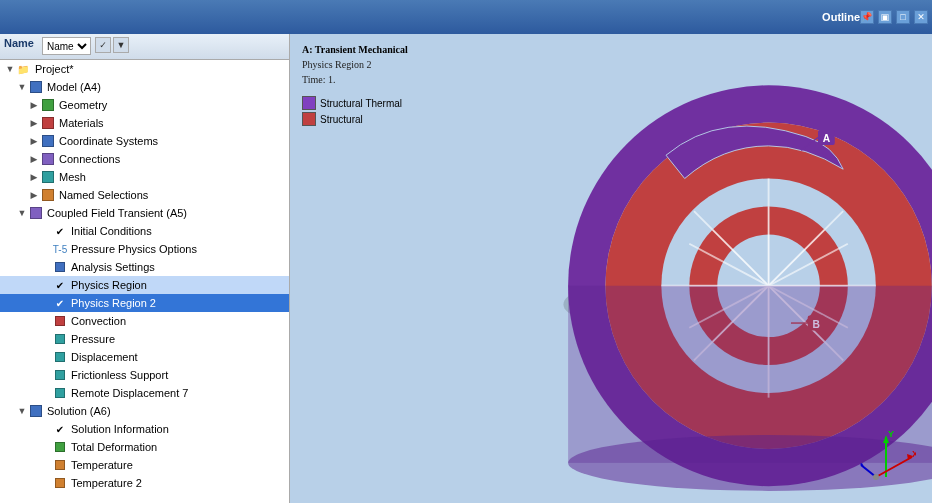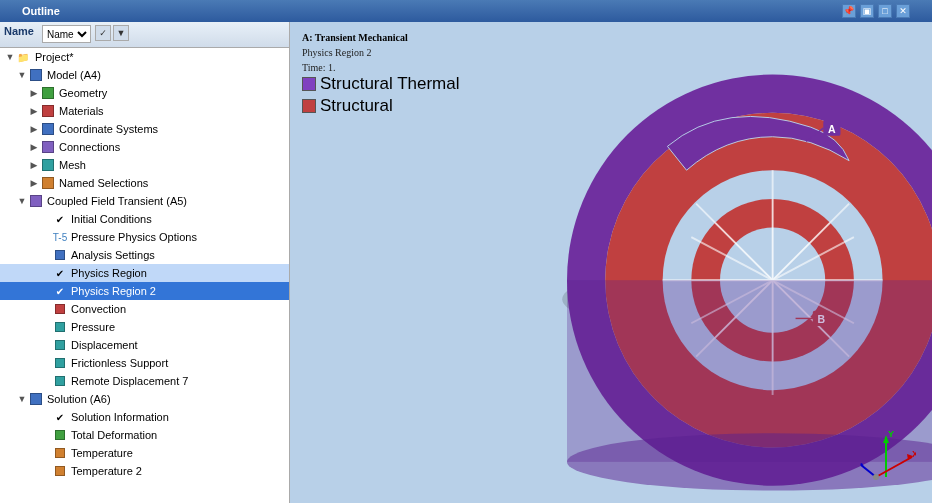--- a/index.html
+++ b/index.html
@@ -2,25 +2,25 @@
 <html><head>
   <meta charset="utf-8">
   <style>
     * { margin: 0; padding: 0; box-sizing: border-box; }
     body { width: 932px; height: 503px; overflow: hidden; font-family: 'Segoe UI', Arial, sans-serif; font-size: 12px; background: #c8d8e8; display: flex; flex-direction: column; }
 
     
     .title-bar {
       background: linear-gradient(to bottom, #4a7ab5, #2d5a9e);
       color: white;
-      padding: 2px 22px;
+      padding: 2px 4px;
       display: flex;
       align-items: center;
-      justify-content: space-between;
-      height: 22px;
+      justify-content: flex-end;
+      height: 34px;
       flex-shrink: 0;
     }
     .title-bar-title { font-size: 11px; font-weight: bold; }
     .title-bar-controls { display: flex; gap: 4px; }
     .title-bar-btn { width: 14px; height: 14px; background: #6a9fd8; border: 1px solid #4a7ab5; color: white; font-size: 9px; display: flex; align-items: center; justify-content: center; cursor: pointer; }
 
     
     .main-layout { display: flex; flex: 1; overflow: hidden; }
 
     
@@ -94,22 +94,22 @@
       font-size: 10px;
       line-height: 1.5;
       font-family: Liberation Serif, serif;
     }
     .viewport-header .title { font-weight: bold; color: #000; }
     .viewport-header .subtitle { color: #222; }
 
     
     .legend {
       position: absolute;
-      top: 52px; left: 12px;
-      font-size: 17px;
+      top: 62px; left: 12px;
+      font-size: 10px;
     }
     .legend-item { display: flex; align-items: center; gap: 4px; margin-bottom: 2px; }
     .legend-color { width: 14px; height: 14px; border: 1px solid #555; }
     .legend-color-a { background: #8040c0; }
     .legend-color-b { background: #c04040; }
 
     
     .coord-axis {
       position: absolute;
       bottom: 16px; right: 16px;

